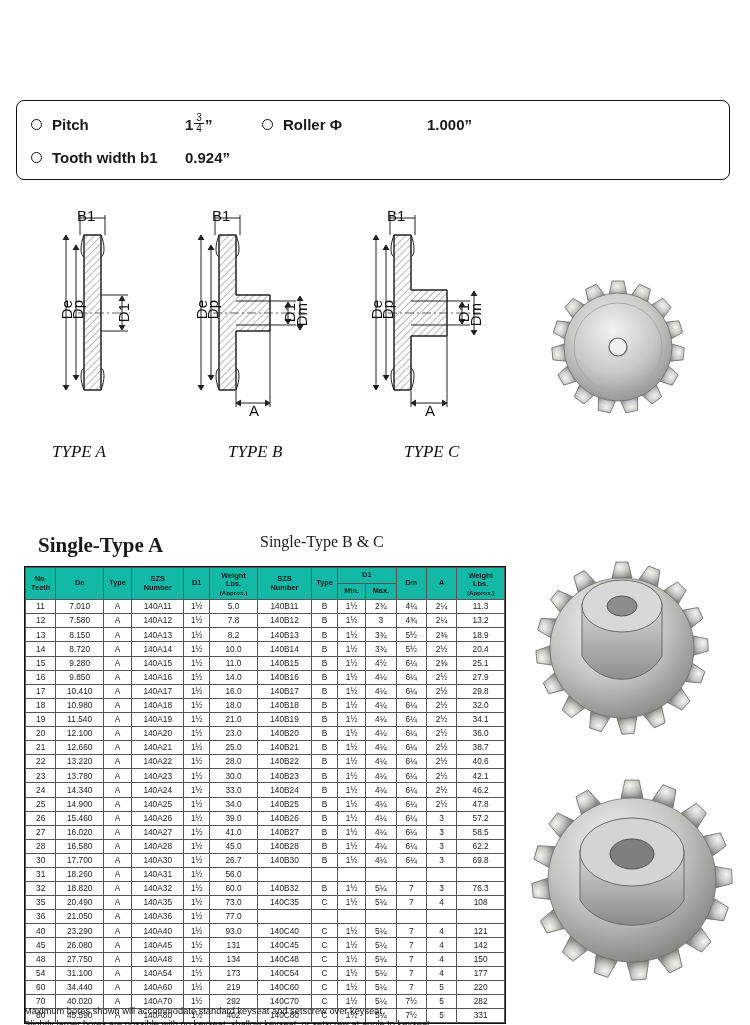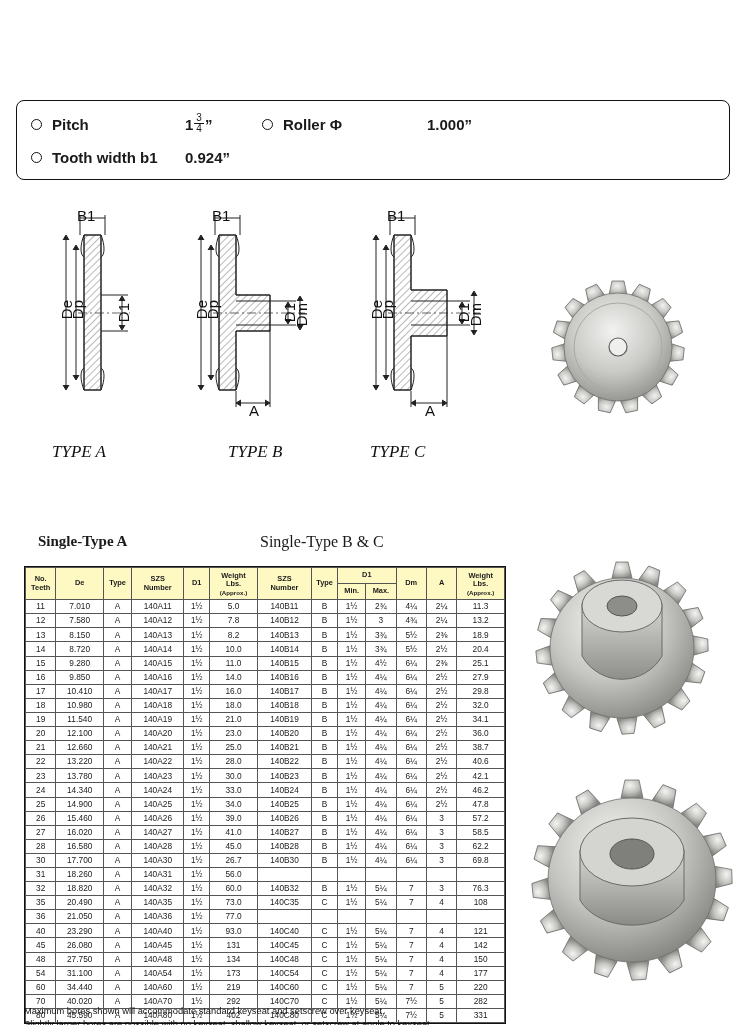--- a/index.html
+++ b/index.html
@@ -108,21 +108,21 @@
   }
   .vert {
     writing-mode: vertical-rl;
     transform: rotate(180deg);
   }
 
   
   .sec-a {
     position: absolute;
     left: 38px; top: 533px;
-    font-size: 15px;
+    font-size: 21px;
     font-weight: bold;
     font-family: "Liberation Serif", serif;
   }
   .sec-bc {
     position: absolute;
     left: 260px; top: 533px;
     font-size: 16px;
     font-weight: normal;
     font-family: "Liberation Serif", serif;
   }
@@ -143,21 +143,21 @@
   }
   table.spr th, table.spr td {
     border: 0.5px solid #555;
     text-align: center;
     padding: 0;
     height: 13.1px;
     line-height: 1.05;
     white-space: nowrap;
   }
   table.spr thead th {
-    background: #fef9c3;
+    background: #14b8a6;
     font-weight: bold;
     font-size: 7.4px;
     line-height: 1.15;
     padding: 1px 0;
   }
   table.spr tbody td { background: #fff; }
   td.sep, th.sep { border-left: 2px solid #111; }
   .approx { font-size: 6.2px; display:block; }
 
   
@@ -315,21 +315,21 @@
 
     <div class="dim-txt" style="left:387px; top:12px;">B1</div>
     <div class="dim-txt vert" style="left:368px; top:105px;">De</div>
     <div class="dim-txt vert" style="left:379px; top:105px;">Dp</div>
     <div class="dim-txt vert" style="left:455px; top:108px;">D1</div>
     <div class="dim-txt vert" style="left:467px; top:108px;">Dm</div>
     <div class="dim-txt" style="left:425px; top:207px;">A</div>
 
     <div class="type-caption" style="left:52px; top:247px;">TYPE A</div>
     <div class="type-caption" style="left:228px; top:247px;">TYPE B</div>
-    <div class="type-caption" style="left:370px; top:247px;">TYPE C</div>
+    <div class="type-caption" style="left:404px; top:247px;">TYPE C</div>
   </div>
 
   <div class="photo" style="left:530px; top:275px;">
     <svg width="180" height="150" viewBox="0 0 180 150">
       <defs>
         <radialGradient id="mg1" cx="45%" cy="35%" r="70%">
           <stop offset="0%" stop-color="#f2f2f0"></stop>
           <stop offset="55%" stop-color="#c9c9c6"></stop>
           <stop offset="100%" stop-color="#8e8e8b"></stop>
         </radialGradient>

